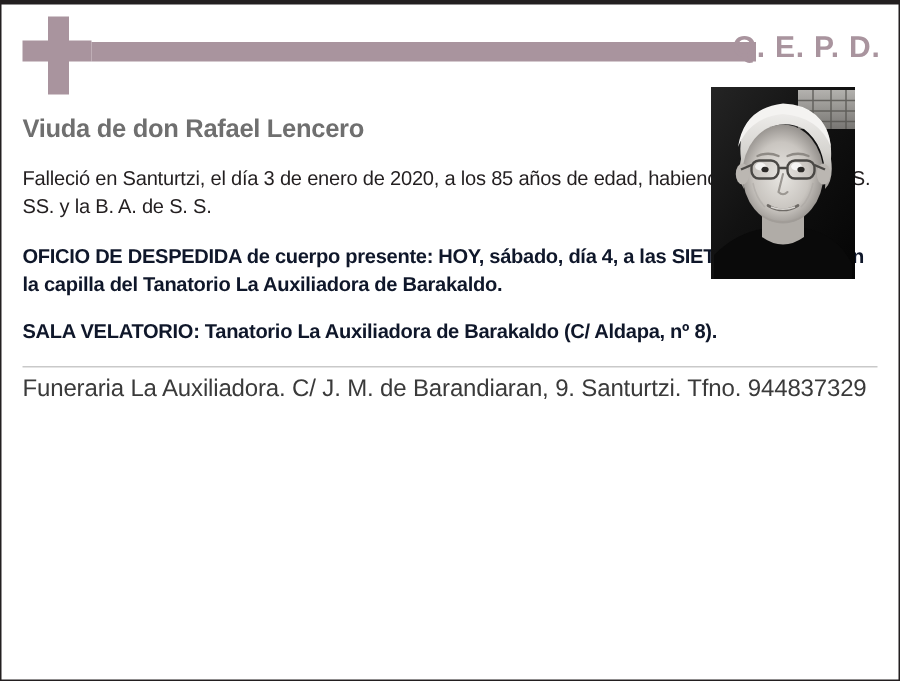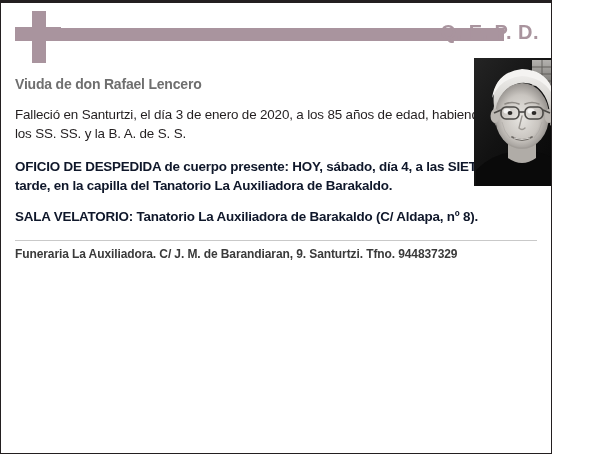--- a/index.html
+++ b/index.html
@@ -10,21 +10,21 @@
     background: #ffffff;
   }
 
   body {
     font-family: "Liberation Sans", sans-serif;
     -webkit-font-smoothing: antialiased;
   }
 
   #obituary {
     position: relative;
-    width: 552px;
+    width: 600px;
     height: 454px;
     background: #ffffff;
     border-top: 3px solid #231f20;
     border-left: 1px solid #231f20;
     border-right: 1px solid #231f20;
     border-bottom: 1px solid #231f20;
     overflow: hidden;
   }
 
   
@@ -107,21 +107,21 @@
     top: 55px;
     width: 96px;
     height: 128px;
     overflow: hidden;
     background: #0b0b0b;
   }
   .photo svg { display: block; }
 
   .spouse {
     margin-top: 15px;
-    font-size: 14px;
+    font-size: 17px;
     font-weight: bold;
     color: #6f6f6f;
     letter-spacing: -0.2px;
   }
 
   .para {
     font-size: 13.4px;
     line-height: 1.42;
     color: #231f20;
     letter-spacing: -0.15px;
@@ -143,24 +143,23 @@
 
   
   .footer-sep {
     margin: 14px 14px 0 14px;
     height: 1px;
     background: #c9c9c9;
   }
 
   .footer {
     padding: 6px 14px 0 14px;
-    font-size: 12px;
+    font-size: 16px;
     color: #3a3a3a;
     letter-spacing: -0.1px;
-    font-weight: bold;
   }
 </style>
 </head>
 <body>
 
 <div id="obituary">
 
   <div class="header">
 
     <div class="cross">

